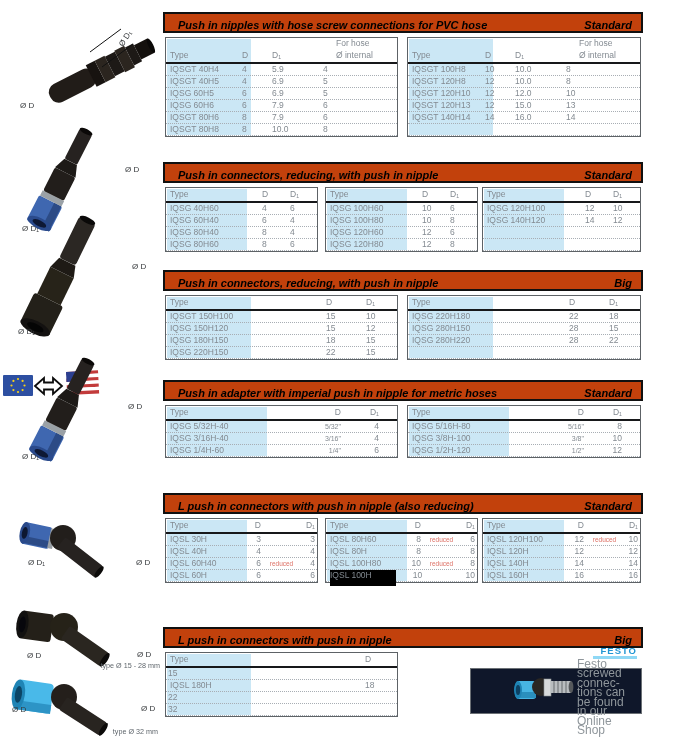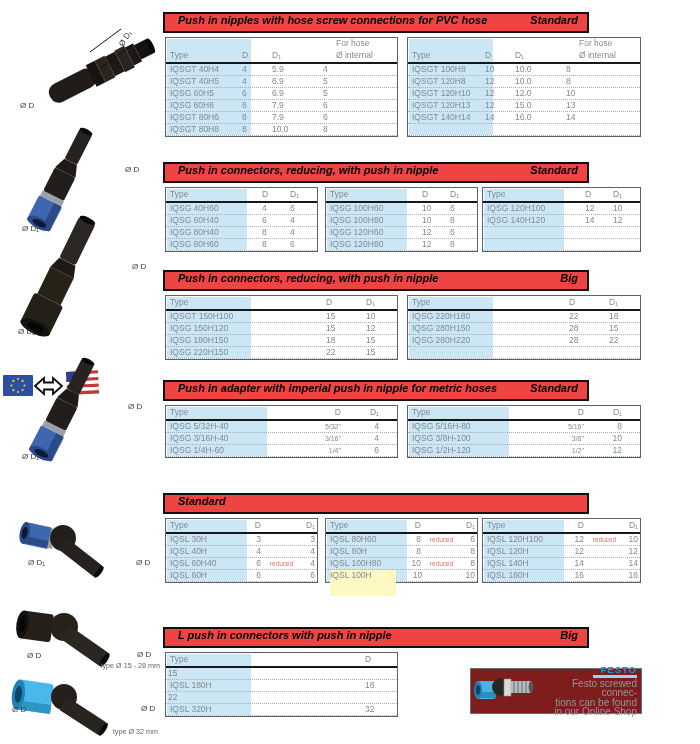--- a/index.html
+++ b/index.html
@@ -4,22 +4,22 @@
 <style>
   html,body{margin:0;padding:0}
   body{
     width:700px;height:744px;position:relative;background:#ffffff;
     font-family:"Liberation Sans","DejaVu Sans",sans-serif;
     overflow:hidden;
   }
   
   .section{position:absolute;left:163px;width:480px}
   .secbar{
-    position:absolute;left:0;top:0;width:426px;height:21px;box-sizing:border-box;
-    border:2px solid #101010;background:#ef4444;display:flex;align-items:flex-start;
+    position:absolute;left:0;top:0;width:480px;height:21px;box-sizing:border-box;
+    border:2px solid #101010;background:#c2410c;display:flex;align-items:flex-end;
     justify-content:space-between;padding:0 9px 0 13px;
   }
   .secbar .title,.secbar .badge{
     font-style:italic;font-weight:bold;font-size:11px;color:#000;white-space:nowrap;
   }
   .tables{position:absolute;top:25px;left:0;height:1px}
   .tbl{
     position:absolute;top:0;box-sizing:border-box;background:#fff;
     border:1px solid #5d6266;
   }
@@ -52,34 +52,34 @@
   .k4 .col1{width:52px;text-align:right;padding-right:14px}
   .k4 .row .col1{font-size:7px}
   .k4 .col2{width:42px;text-align:right;padding-right:18px}
   
   .k5 .col1{width:27px;text-align:right}
   .k5 .col2{width:38px;text-align:center}
   .k5 .row .col2{font-size:6.5px;color:#dd7166}
   .k5 .col3{width:18px;text-align:right;padding-right:2px}
   
   .k6 .col1{width:34px;padding-left:2px}
-  .hl{background:#fef9c3;display:inline-block;min-width:66px;height:26px}
+  .hl{background:#000000;display:inline-block;min-width:66px;height:16px}
   
   .festo-box{
     position:absolute;left:470px;top:668px;width:172px;height:46px;box-sizing:border-box;
-    border:1.5px solid #6b7075;background:#7f1d1d;display:flex;align-items:center;
+    border:1.5px solid #6b7075;background:#0f172a;display:flex;align-items:center;padding-left:40px;
   }
   .festo-photo{flex:0 0 66px;height:42px}
   .festo-right{flex:1;padding-right:4px}
   .festo-logo{
     text-align:right;font-weight:bold;font-size:9.5px;letter-spacing:1px;
     color:#2196d3;line-height:9px;
   }
   .festo-logo-bar{margin:1px 0 1px auto;width:44px;height:2.5px;background:#8fd8f5}
-  .festo-line{font-size:10px;line-height:9.5px;color:#8f969b;text-align:right}
+  .festo-line{font-size:12px;line-height:9.5px;color:#8f969b;text-align:left}
   
   #art{position:absolute;left:0;top:0}
 </style>
 </head>
 <body>
 
 <svg id="art" width="163" height="744" viewBox="0 0 163 744">
 
   <g transform="translate(52,96) rotate(-27)">
     <rect x="-2" y="-10" width="50" height="20" rx="9" fill="#211c18"></rect>
@@ -546,20 +546,21 @@
           <div class="row">
             <span class="c col0">IQSG 1/2H-120</span>
             <span class="c col1">1/2"</span>
             <span class="c col2">12</span>
           </div>
         </div>
       </div>
     </div>
     <div class="section k5" style="top: 493px;">
       <div class="secbar">
+        <span class="title">L push in connectors with push in nipple (also reducing)</span>
         <span class="badge">Standard</span>
       </div>
       <div class="tables">
         <div class="tbl k5" style="left: 2px; width: 153px;">
           <div class="stripe"></div>
           <div class="head">
             <div class="headrow">
               <span class="c col0">Type</span>
               <span class="c col1">D</span>
               <span class="c col2"></span>
@@ -681,21 +682,20 @@
             <span class="c col1">15</span>
           </div>
           <div class="row">
             <span class="c col0">IQSL 180H</span>
             <span class="c col1">18</span>
           </div>
           <div class="row">
             <span class="c col1">22</span>
           </div>
           <div class="row">
-            <span class="c col0">IQSL 320H</span>
             <span class="c col1">32</span>
           </div>
         </div>
       </div>
     </div>
   </div>
 
 <div class="festo-box">
   <svg class="festo-photo" viewBox="0 0 66 42">
     <g transform="translate(4,2)">

